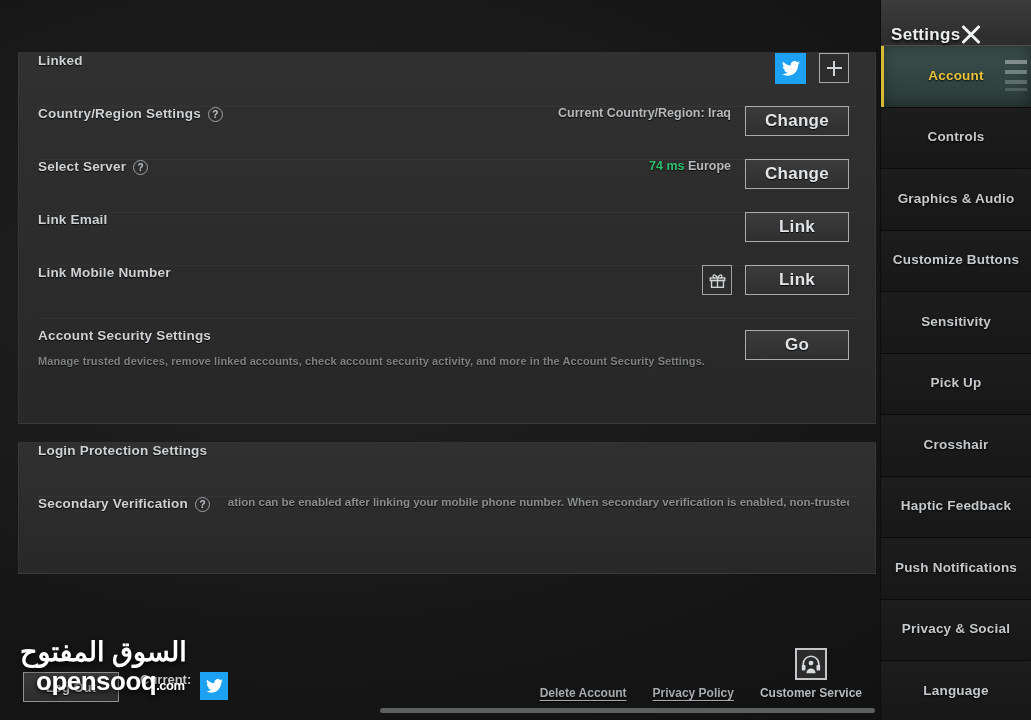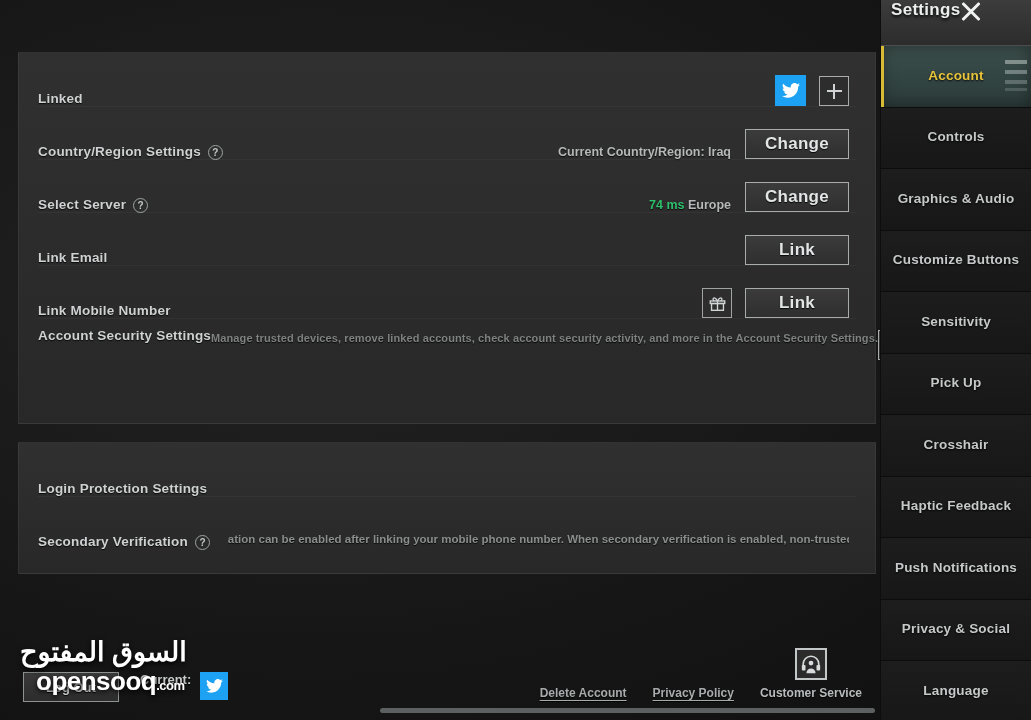--- a/index.html
+++ b/index.html
@@ -80,21 +80,21 @@
     width: 858px;
     background: linear-gradient(to bottom, #303030 0%, #2c2c2c 50%, #282828 100%);
     border: 1px solid rgba(255,255,255,.05);
   }
   .card.account  { top: 4px;  height: 372px; }
   .card.login    { top: 382px; height: 132px; margin-top: 12px; }
 
   .row {
     position: relative;
     display: flex;
-    align-items: flex-end;
+    align-items: flex-start;
     height: 53px;
     padding: 0 26px 0 19px;
   }
   .row + .row::before {
     content: "";
     position: absolute;
     left: 19px; right: 19px; top: 0;
     height: 1px;
     background: rgba(255,255,255,.035);
   }
@@ -110,21 +110,21 @@
   }
   .row-sub {
     margin-top: 4px;
     font-size: 11px;
     font-weight: bold;
     color: #7e8281;
     letter-spacing: .1px;
     white-space: nowrap;
     text-shadow: 0 1px 1px rgba(0,0,0,.8);
   }
-  .label-col { display: flex; flex-direction: row; }
+  .label-col { display: flex; flex-direction: column; gap: 8px; }
 
   .help {
     display: inline-flex;
     align-items: center;
     justify-content: center;
     width: 15px; height: 15px;
     margin-left: 7px;
     border: 1.4px solid #9ea2a2;
     border-radius: 50%;
     font-size: 10px;
@@ -295,21 +295,21 @@
   .sidebar {
     position: absolute;
     right: 0; top: 0;
     width: 151px; height: 720px;
     background: linear-gradient(to bottom, #1b1b1b, #151515);
     border-left: 1px solid #0d0d0d;
   }
   .sidebar-head {
     height: 46px;
     display: flex;
-    align-items: flex-start;
+    align-items: flex-end;
     justify-content: flex-start;
     padding-left: 10px;
     background: linear-gradient(to bottom, #3c3c3c, #2c2c2c);
     border-bottom: 1px solid #4d4d4d;
   }
   .sidebar-title {
     font-size: 17px;
     font-weight: bold;
     color: #eceeee;
     letter-spacing: .3px;

